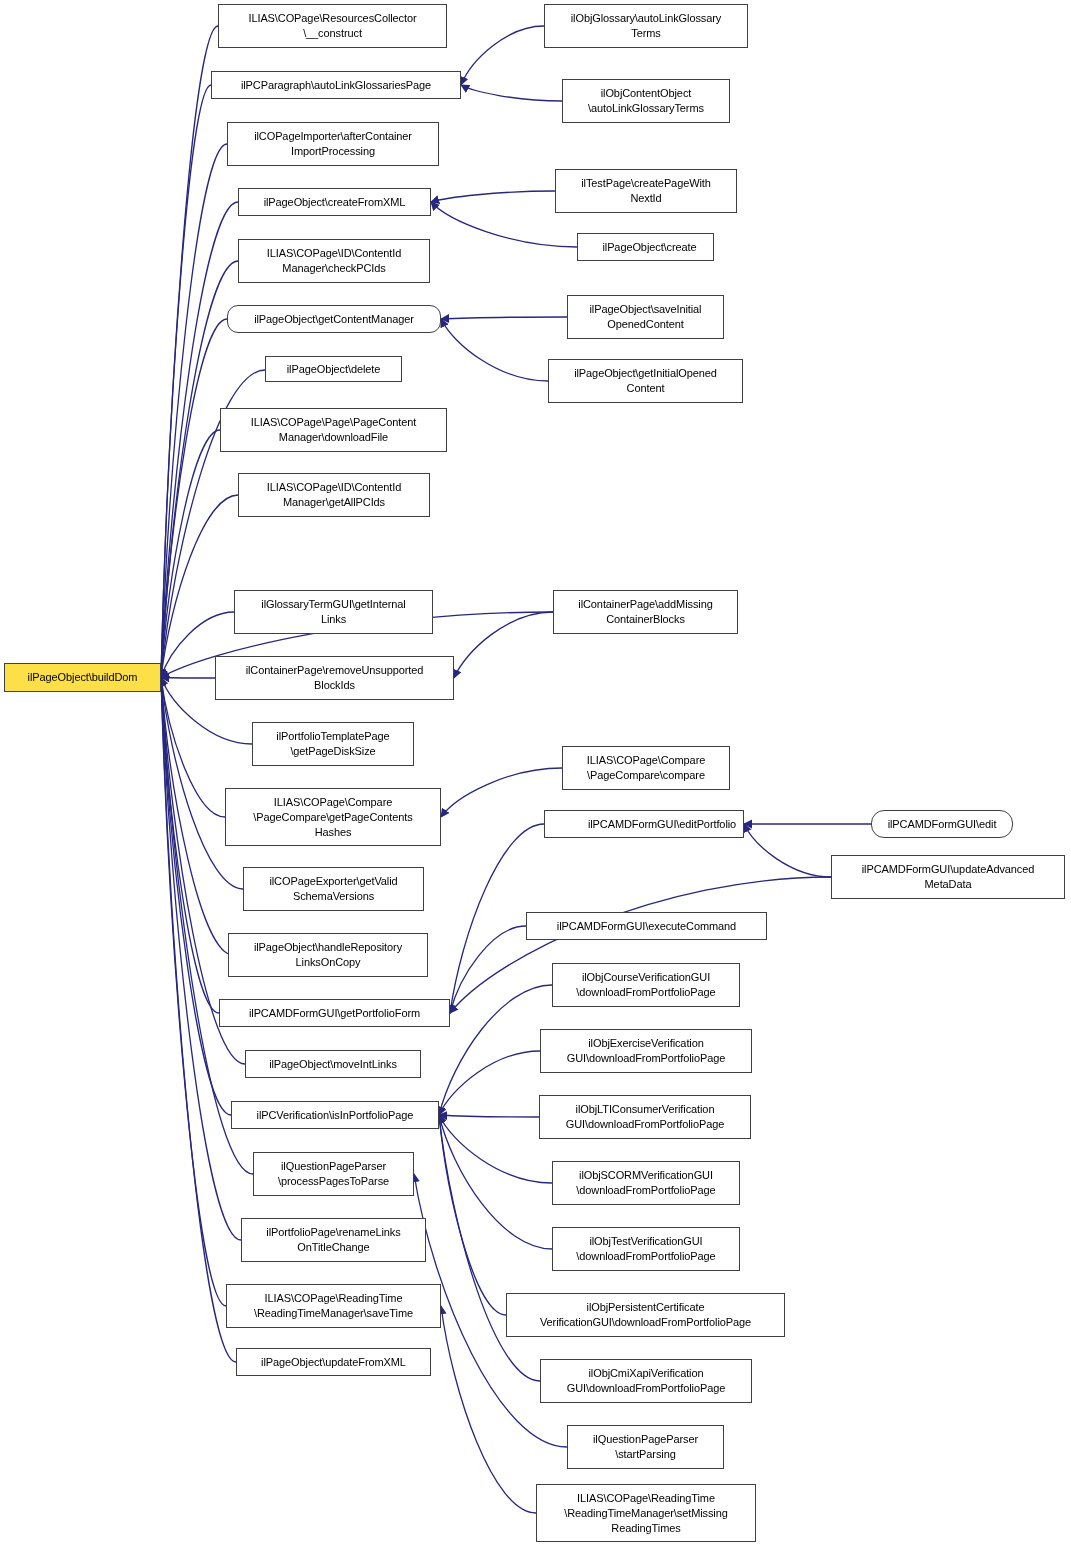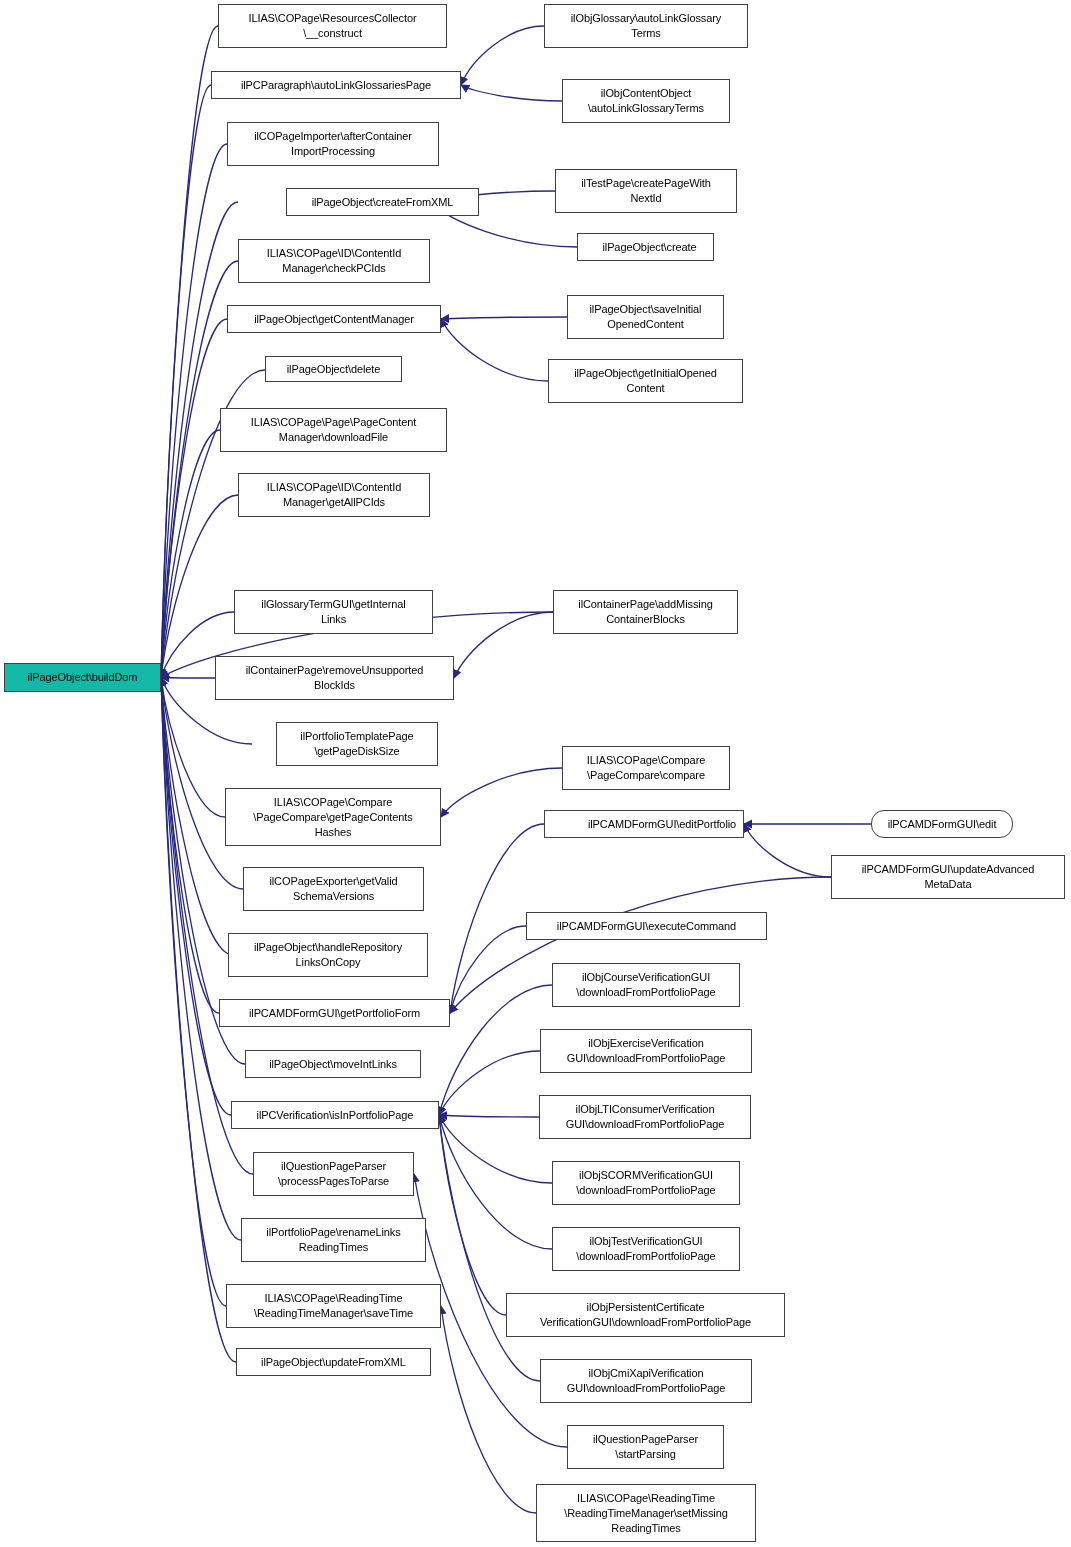--- a/index.html
+++ b/index.html
@@ -15,21 +15,21 @@
     font-size:11px;
     line-height:15px;
     text-align:center;
     display:flex;
     align-items:center;
     justify-content:center;
     white-space:pre-line;
     letter-spacing:-0.1px;
     overflow:hidden;
   }
-  .node.current{background:#14b8a6;border-color:#404040;}
+  .node.current{background:#fde047;border-color:#404040;}
 </style>
 </head>
 <body>
 
 <div id="canvas">
   <svg id="edges" viewBox="0 0 1071 1547">
     <defs>
       <marker id="arrow" viewBox="0 0 10 10" refX="9" refY="5" markerWidth="7" markerHeight="7" orient="auto-start-reverse">
         <path d="M 0 0 L 10 5 L 0 10 z" fill="#27277f"></path>
       </marker>
@@ -82,49 +82,49 @@
         <path d="M 536 1513 C 493.25 1513, 452.4 1392.94, 441 1306" marker-end="url(#arrow)"></path>
       </g>
   </svg>
   <div id="nodes">
       <div class="node current" style="left: 4px; top: 663px; width: 157px; height: 29px;">ilPageObject\buildDom</div>
       <div class="node" style="left: 218px; top: 4px; width: 229px; height: 44px;">ILIAS\COPage\ResourcesCollector
 \__construct</div>
       <div class="node" style="left: 211px; top: 71px; width: 250px; height: 28px; text-align: right;">ilPCParagraph\autoLinkGlossariesPage</div>
       <div class="node" style="left: 227px; top: 122px; width: 212px; height: 44px;">ilCOPageImporter\afterContainer
 ImportProcessing</div>
-      <div class="node" style="left: 238px; top: 188px; width: 193px; height: 28px; margin-left: 48px;">ilPageObject\createFromXML</div>
+      <div class="node" style="left: 238px; top: 188px; width: 193px; height: 28px;">ilPageObject\createFromXML</div>
       <div class="node" style="left: 238px; top: 239px; width: 192px; height: 44px;">ILIAS\COPage\ID\ContentId
 Manager\checkPCIds</div>
-      <div class="node" style="left: 227px; top: 305px; width: 214px; height: 28px;">ilPageObject\getContentManager</div>
+      <div class="node" style="left: 227px; top: 305px; width: 214px; height: 28px; border-radius: 11px;">ilPageObject\getContentManager</div>
       <div class="node" style="left: 265px; top: 356px; width: 137px; height: 26px;">ilPageObject\delete</div>
       <div class="node" style="left: 220px; top: 408px; width: 227px; height: 44px;">ILIAS\COPage\Page\PageContent
 Manager\downloadFile</div>
       <div class="node" style="left: 238px; top: 473px; width: 192px; height: 44px;">ILIAS\COPage\ID\ContentId
 Manager\getAllPCIds</div>
       <div class="node" style="left: 234px; top: 590px; width: 199px; height: 44px;">ilGlossaryTermGUI\getInternal
 Links</div>
       <div class="node" style="left: 215px; top: 656px; width: 239px; height: 44px;">ilContainerPage\removeUnsupported
 BlockIds</div>
-      <div class="node" style="left: 252px; top: 722px; width: 162px; height: 44px; margin-left: 24px;">ilPortfolioTemplatePage
+      <div class="node" style="left: 252px; top: 722px; width: 162px; height: 44px;">ilPortfolioTemplatePage
 \getPageDiskSize</div>
       <div class="node" style="left: 225px; top: 788px; width: 216px; height: 58px;">ILIAS\COPage\Compare
 \PageCompare\getPageContents
 Hashes</div>
       <div class="node" style="left: 243px; top: 867px; width: 181px; height: 44px;">ilCOPageExporter\getValid
 SchemaVersions</div>
       <div class="node" style="left: 228px; top: 933px; width: 200px; height: 44px;">ilPageObject\handleRepository
 LinksOnCopy</div>
       <div class="node" style="left: 219px; top: 999px; width: 231px; height: 28px;">ilPCAMDFormGUI\getPortfolioForm</div>
       <div class="node" style="left: 245px; top: 1050px; width: 176px; height: 28px;">ilPageObject\moveIntLinks</div>
       <div class="node" style="left: 231px; top: 1101px; width: 208px; height: 28px;">ilPCVerification\isInPortfolioPage</div>
       <div class="node" style="left: 253px; top: 1152px; width: 161px; height: 44px;">ilQuestionPageParser
 \processPagesToParse</div>
       <div class="node" style="left: 241px; top: 1218px; width: 185px; height: 44px;">ilPortfolioPage\renameLinks
-ReadingTimes</div>
+OnTitleChange</div>
       <div class="node" style="left: 226px; top: 1284px; width: 215px; height: 44px;">ILIAS\COPage\ReadingTime
 \ReadingTimeManager\saveTime</div>
       <div class="node" style="left: 236px; top: 1348px; width: 195px; height: 28px;">ilPageObject\updateFromXML</div>
       <div class="node" style="left: 544px; top: 4px; width: 204px; height: 44px;">ilObjGlossary\autoLinkGlossary
 Terms</div>
       <div class="node" style="left: 562px; top: 79px; width: 168px; height: 44px;">ilObjContentObject
 \autoLinkGlossaryTerms</div>
       <div class="node" style="left: 555px; top: 169px; width: 182px; height: 44px;">ilTestPage\createPageWith
 NextId</div>
       <div class="node" style="left: 577px; top: 233px; width: 137px; height: 28px; padding-left: 8px;">ilPageObject\create</div>

